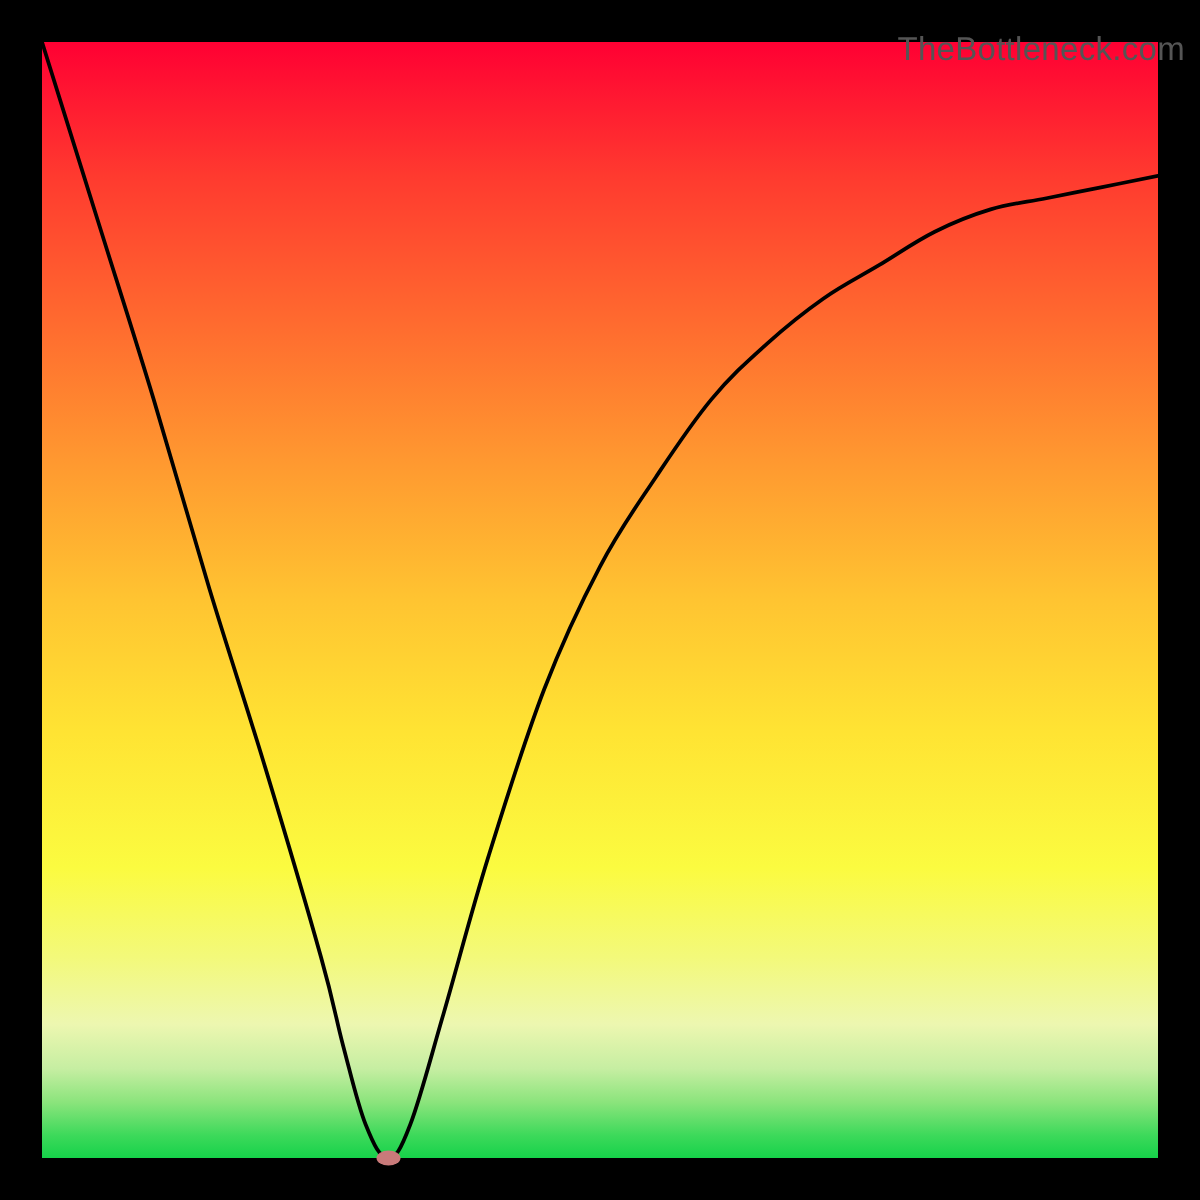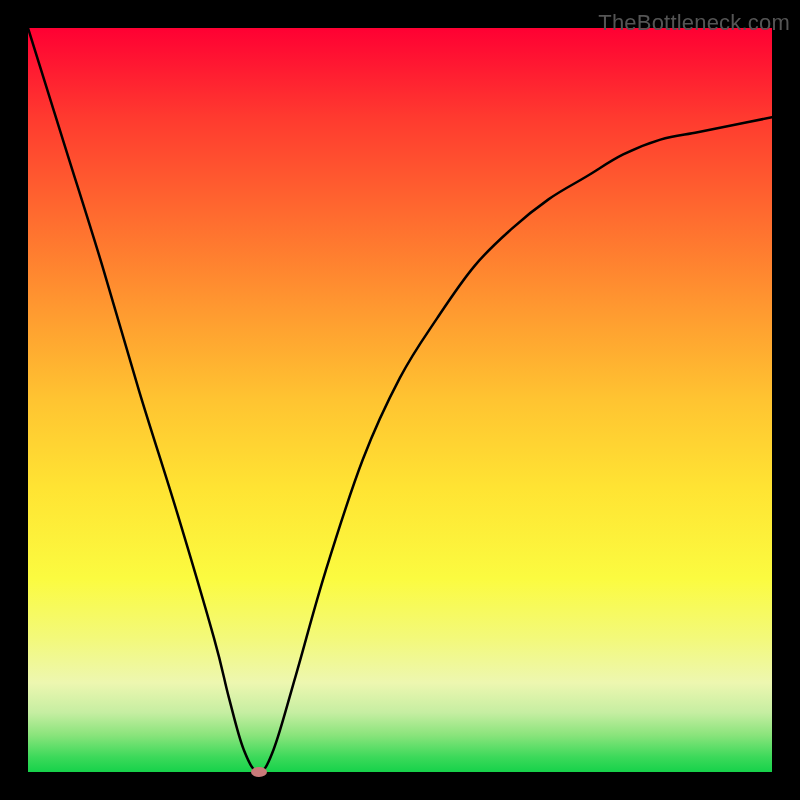--- a/index.html
+++ b/index.html
@@ -34,21 +34,21 @@
       #f3f97a 82%,
       #edf7b0 88%,
       #c6eea2 92%,
       #8be47c 95%,
       #3cd95a 98%,
       #16d24a 100%
     );
   }
   .watermark {
     position: absolute;
-    top: 10px;
+    top: 20px;
     right: 10px;
     color: #555;
     font-size: 22px;
     font-weight: 500;
     letter-spacing: 0.2px;
     z-index: 10;
   }
   svg.curve {
     position: absolute;
     left: 0;

